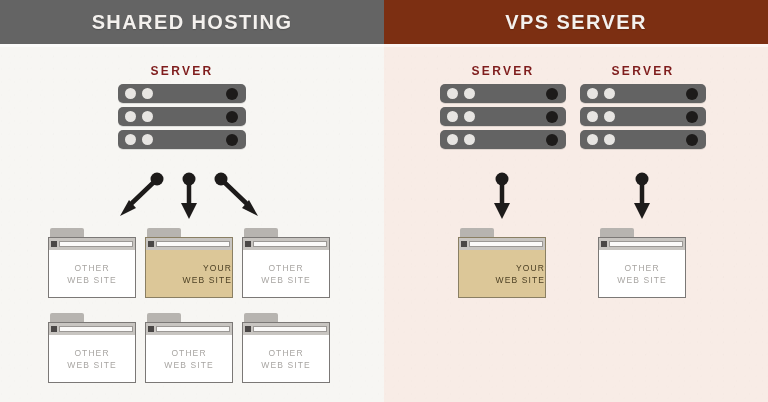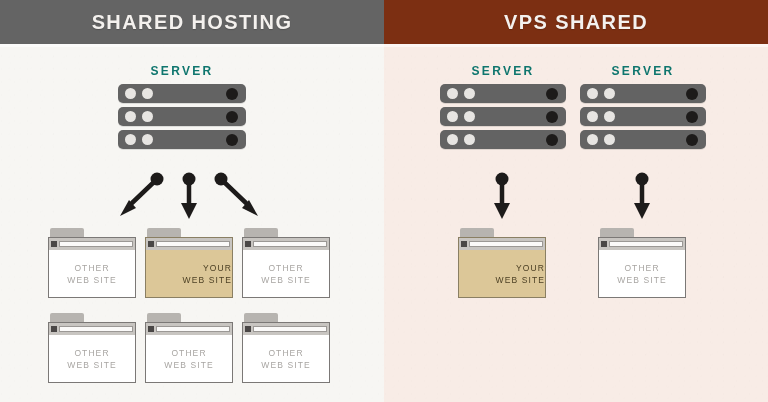--- a/index.html
+++ b/index.html
@@ -81,21 +81,21 @@
 
   
   .server-group {
     position: absolute;
     z-index: 2;
   }
   .server-label {
     font-size: 12px;
     font-weight: bold;
     letter-spacing: 2.3px;
-    color: #0f766e;
+    color: #7f1d1d;
     text-align: center;
     margin-bottom: 6px;
     white-space: nowrap;
   }
   .server-stack {
     display: flex;
     flex-direction: column;
     gap: 4px;
   }
   .server-bar {
@@ -330,21 +330,21 @@
           <span class="line">WEB SITE</span>
         </div>
       </div>
     </div>
   </div>
 
   <div class="panel right">
     <div class="panel-bg-noise"></div>
 
     <div class="panel-header">
-      <div class="panel-header-title">VPS SHARED</div>
+      <div class="panel-header-title">VPS SERVER</div>
     </div>
     <div class="header-underline"></div>
 
     <div class="server-group" style="left:56px; top:64px; width:126px;">
       <div class="server-label">SERVER</div>
       <div class="server-stack">
         <div class="server-bar">
           <span class="led first"></span>
           <span class="led"></span>
           <span class="port"></span>

